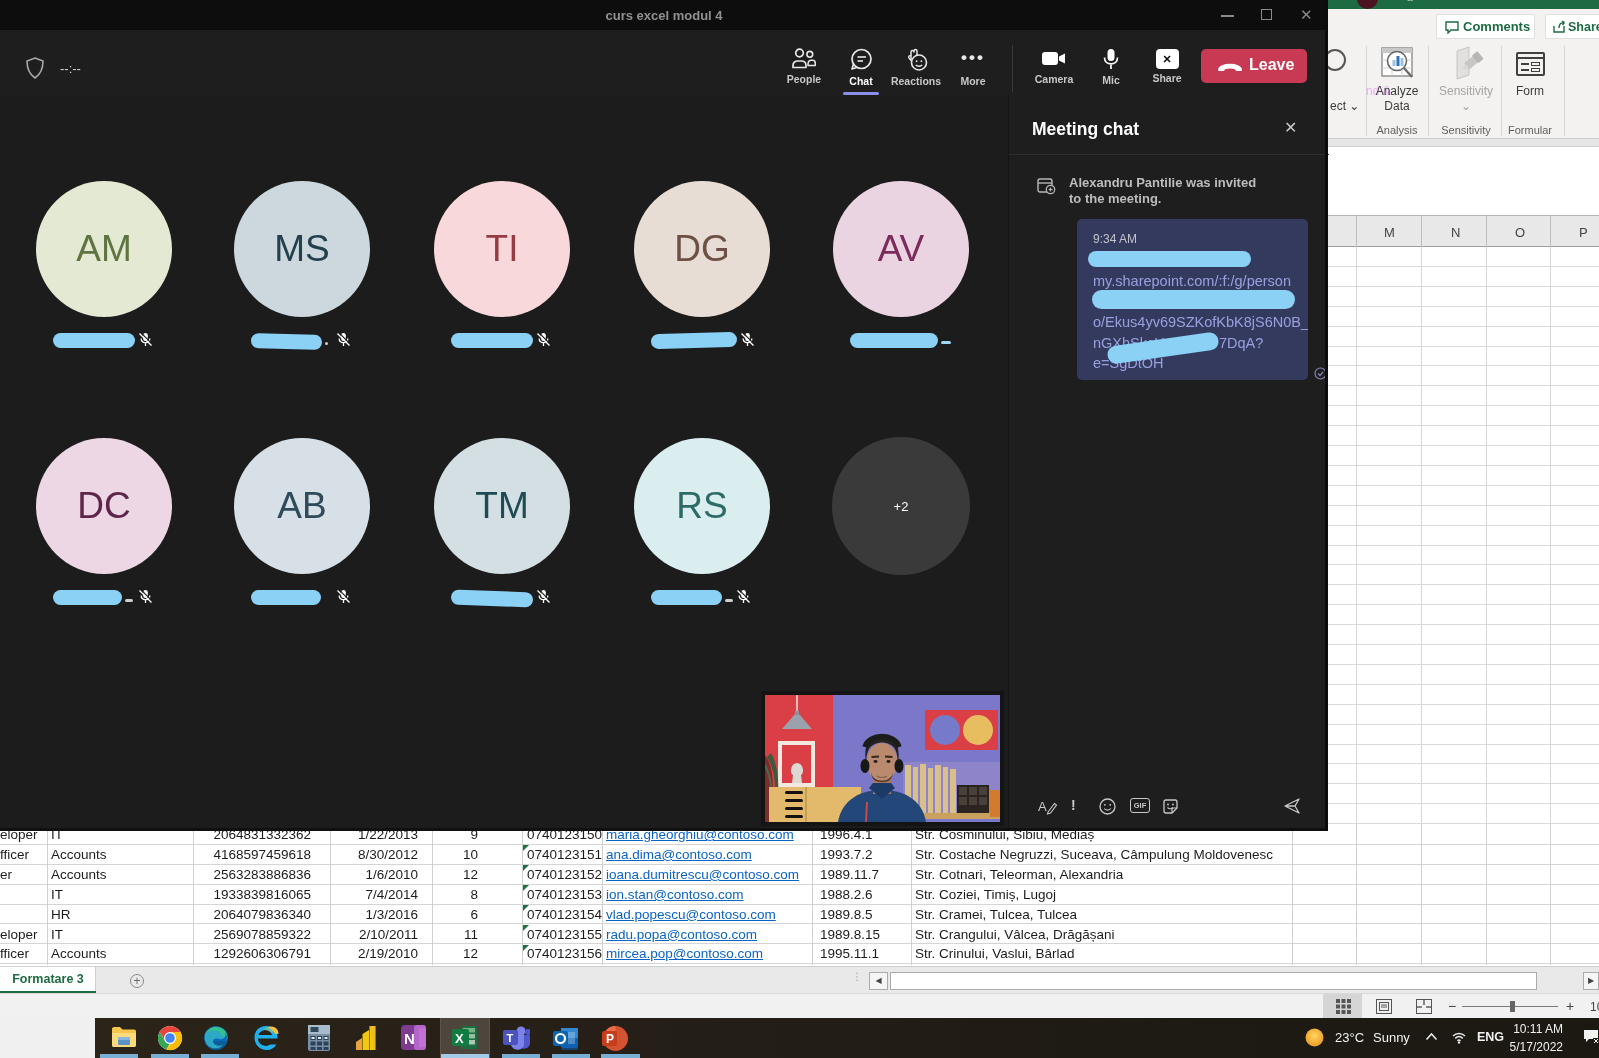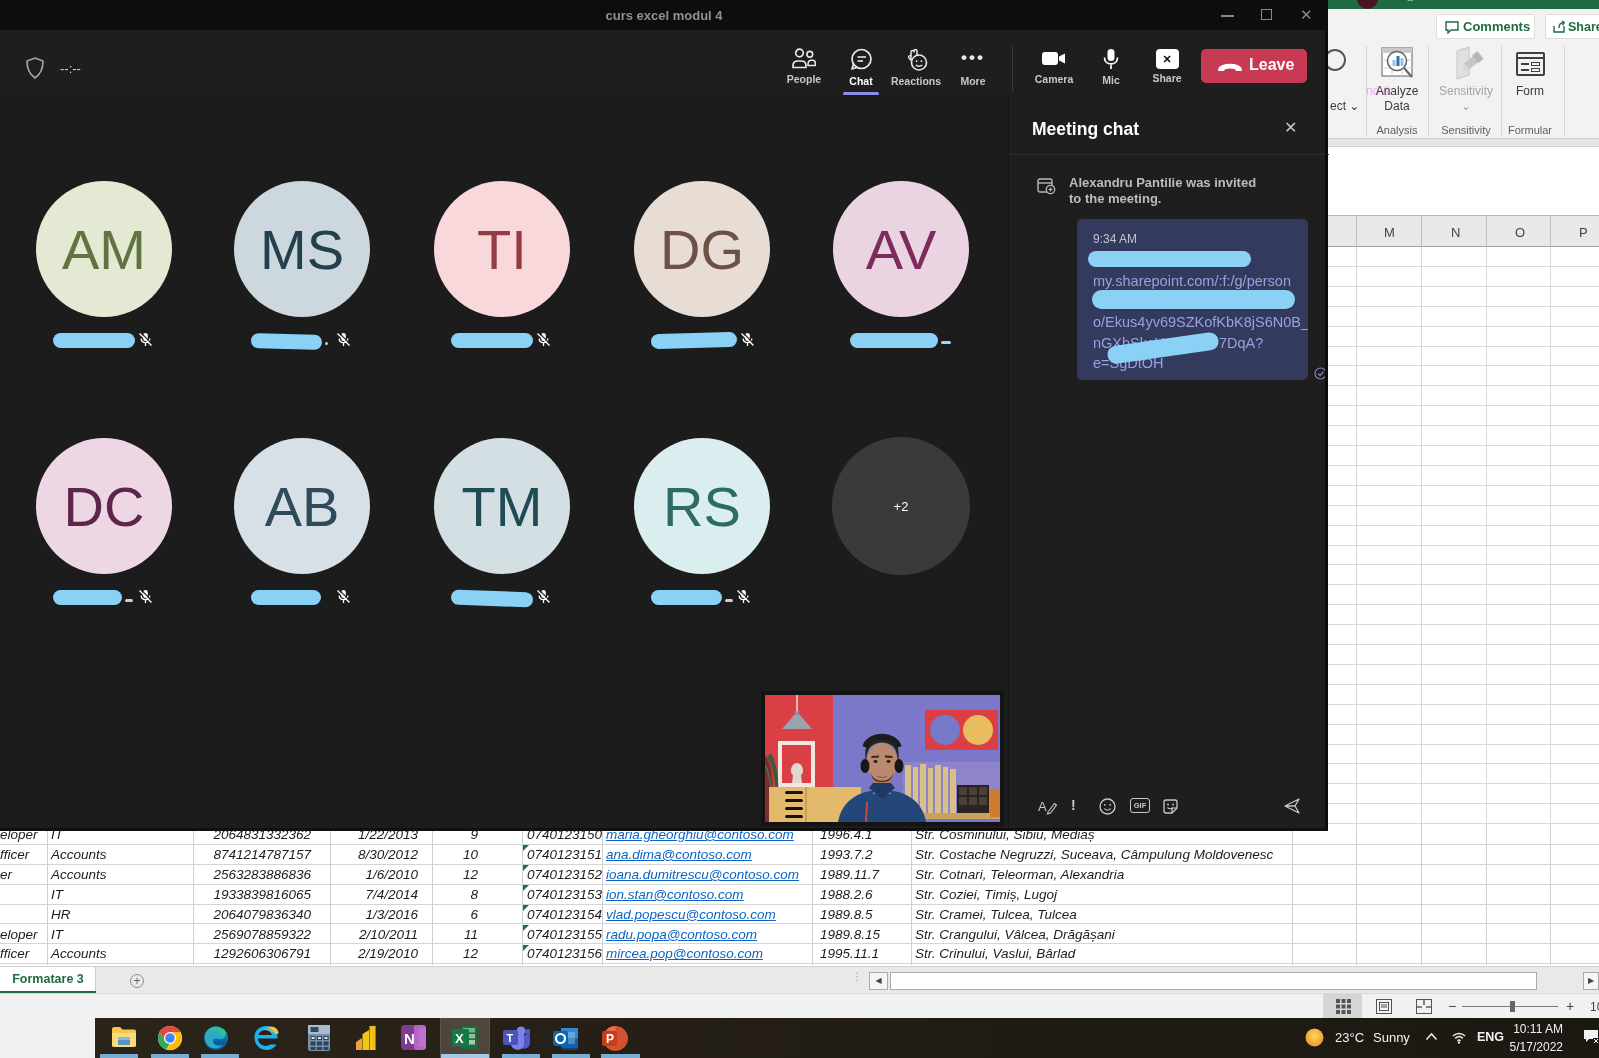--- a/index.html
+++ b/index.html
@@ -3,21 +3,21 @@
 <meta charset="utf-8">
 <style>
   * { margin:0; padding:0; box-sizing:border-box; }
   html,body { width:1599px; height:1058px; overflow:hidden; background:#1e1e1e;
     font-family:"Liberation Sans", sans-serif; }
   .abs { position:absolute; }
   #root { position:relative; width:1599px; height:1058px; }
   .toolbtn { text-align:center; }
   .tlabel { margin-top:3px; color:#c8c8c8; font-size:10.5px;font-weight:bold; }
   .avatar { position:absolute; width:136px; height:136px; border-radius:50%;
-    display:flex; align-items:center; justify-content:center; font-size:56px; }
+    display:flex; align-items:center; justify-content:center; font-size:37px; }
   .pill { position:absolute; height:15px; background:#8bd0f5; border-radius:8px; }
   .cellrow { position:absolute; width:1599px; height:19.9px; font-size:13.5px; color:#1c1c1c; }
   .cellrow span { position:absolute; top:2.5px; white-space:nowrap; }
   .mail { color:#0b63c5; text-decoration:underline; }
   .gtri { position:absolute; width:0; height:0; border-left:6px solid #1e7145; border-bottom:6px solid transparent; }
   .linkln { left:16px; color:#9aa0dd; font-size:14.5px; white-space:nowrap; }
 </style>
 </head>
 <body>
 <div id="root">
@@ -122,21 +122,21 @@
 
     <div class="abs" style="left:1328px;top:247px;width:271px;height:583px;background:
       repeating-linear-gradient(to bottom,#ffffff 0px,#ffffff 18.9px,#dadada 18.9px,#dadada 19.9px);">
       <div class="abs" style="left:28px;top:0;width:1px;height:583px;background:#d8d8d8;"></div>
       <div class="abs" style="left:93px;top:0;width:1px;height:583px;background:#d8d8d8;"></div>
       <div class="abs" style="left:158px;top:0;width:1px;height:583px;background:#d8d8d8;"></div>
       <div class="abs" style="left:222px;top:0;width:1px;height:583px;background:#d8d8d8;"></div>
     </div>
 
     <div id="botgrid" class="abs" style="left:0;top:824.6px;width:1599px;height:141.4px;background:
-      repeating-linear-gradient(to bottom,#ffffff 0px,#ffffff 18.9px,#d5d5d5 18.9px,#d5d5d5 19.9px); font-style: italic;">
+      repeating-linear-gradient(to bottom,#ffffff 0px,#ffffff 18.9px,#d5d5d5 18.9px,#d5d5d5 19.9px);">
       <div class="abs" style="left:46.5px;top:0;width:1px;height:140px;background:#d0d0d0;"></div>
       <div class="abs" style="left:193px;top:0;width:1px;height:140px;background:#d0d0d0;"></div>
       <div class="abs" style="left:330px;top:0;width:1px;height:140px;background:#d0d0d0;"></div>
       <div class="abs" style="left:432px;top:0;width:1px;height:140px;background:#d0d0d0;"></div>
       <div class="abs" style="left:522px;top:0;width:1px;height:140px;background:#d0d0d0;"></div>
       <div class="abs" style="left:602px;top:0;width:1px;height:140px;background:#d0d0d0;"></div>
       <div class="abs" style="left:812px;top:0;width:1px;height:140px;background:#d0d0d0;"></div>
       <div class="abs" style="left:911px;top:0;width:1px;height:140px;background:#d0d0d0;"></div>
       <div class="abs" style="left:1292px;top:0;width:1px;height:140px;background:#d0d0d0;"></div>
       <div class="abs" style="left:1356px;top:0;width:1px;height:140px;background:#d0d0d0;"></div>
@@ -157,21 +157,21 @@
           <span style="right:1181px;">1/22/2013</span>
           <span style="right:1121px;">9</span>
           <span style="left:527px;">0740123150</span>
           <span class="mail" style="left:606px;">maria.gheorghiu@contoso.com</span>
           <span style="left:820px;">1996.4.1</span>
           <span style="left:915px;">Str. Cosminului, Sibiu, Mediaș</span>
       </div>
       <div class="cellrow" style="top:19.9px;">
         <span style="left:0;">fficer</span>
           <span style="left:51px;">Accounts</span>
-          <span style="right:1288px;">8741214787157</span>
+          <span style="right:1288px;">4168597459618</span>
           <span style="right:1181px;">8/30/2012</span>
           <span style="right:1121px;">10</span>
           <span style="left:527px;">0740123151</span>
           <span class="mail" style="left:606px;">ana.dima@contoso.com</span>
           <span style="left:820px;">1993.7.2</span>
           <span style="left:915px;">Str. Costache Negruzzi, Suceava, Câmpulung Moldovenesc</span>
       </div>
       <div class="cellrow" style="top:39.8px;">
         <span style="left:0;">er</span>
           <span style="left:51px;">Accounts</span>

